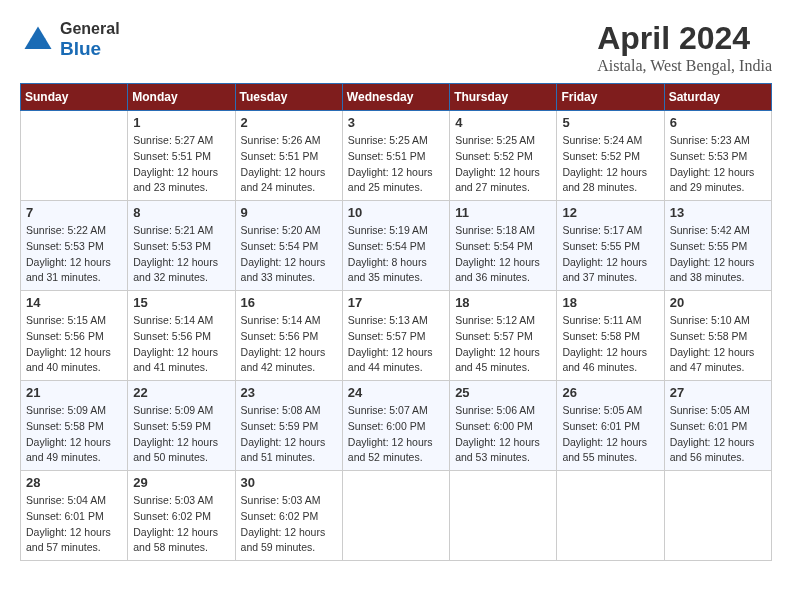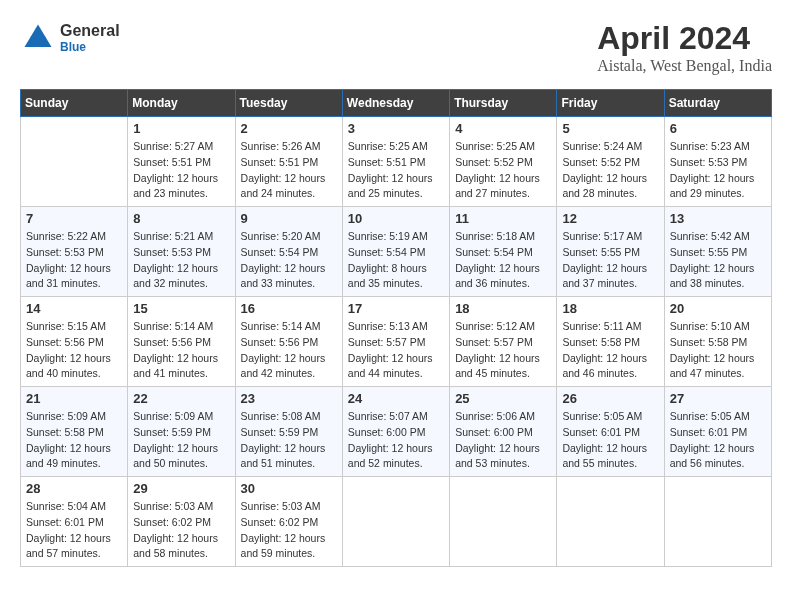--- a/index.html
+++ b/index.html
@@ -7,21 +7,21 @@
       font-family: Arial, sans-serif;
       background: #fff;
       width: 792px;
       min-height: 612px;
       padding: 20px;
     }
     .header {
       display: flex;
       justify-content: space-between;
       align-items: flex-start;
-      margin-bottom: 14px;
+      margin-bottom: 8px;
     }
     .logo {
       display: flex;
       align-items: center;
       gap: 4px;
     }
     .logo-icon {
       width: 36px;
       height: 36px;
     }
@@ -73,34 +73,34 @@
     }
     .empty-cell {
       background: #f9f9f9;
     }
     tr:nth-child(even) td {
       background: #f5f8ff;
     }
     tr:nth-child(odd) td {
       background: #fff;
     }
-    thead tr th { background: #404040; }
+    thead tr th { background: #7f1d1d; }
   </style>
 </head>
 <body>
 
 <div class="header">
   <div class="logo">
     <svg class="logo-icon" viewBox="0 0 40 40">
       <polygon points="20,5 35,30 5,30" fill="#1a6bb5"></polygon>
       <rect x="12" y="18" width="16" height="12" fill="#1a6bb5"></rect>
     </svg>
     <div>
       <div style="font-size:16px;font-weight:bold;color:#333;">General</div>
-      <div style="font-size:12px;font-weight:bold;color:#1a6bb5;">Blue</div>
+      <div style="font-size:19px;font-weight:bold;color:#1a6bb5;">Blue</div>
     </div>
   </div>
   <div class="title-block">
     <div class="month-title">April 2024</div>
     <div class="location">Aistala, West Bengal, India</div>
   </div>
 </div>
 
 <table>
   <thead>

